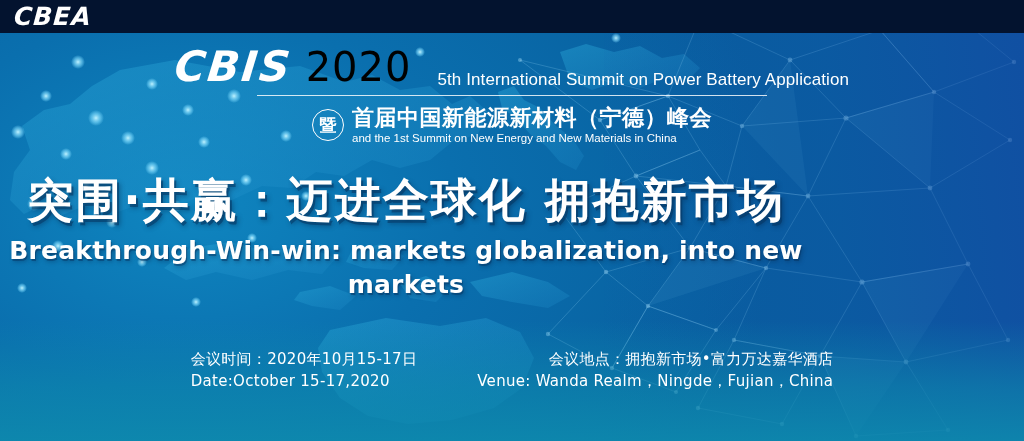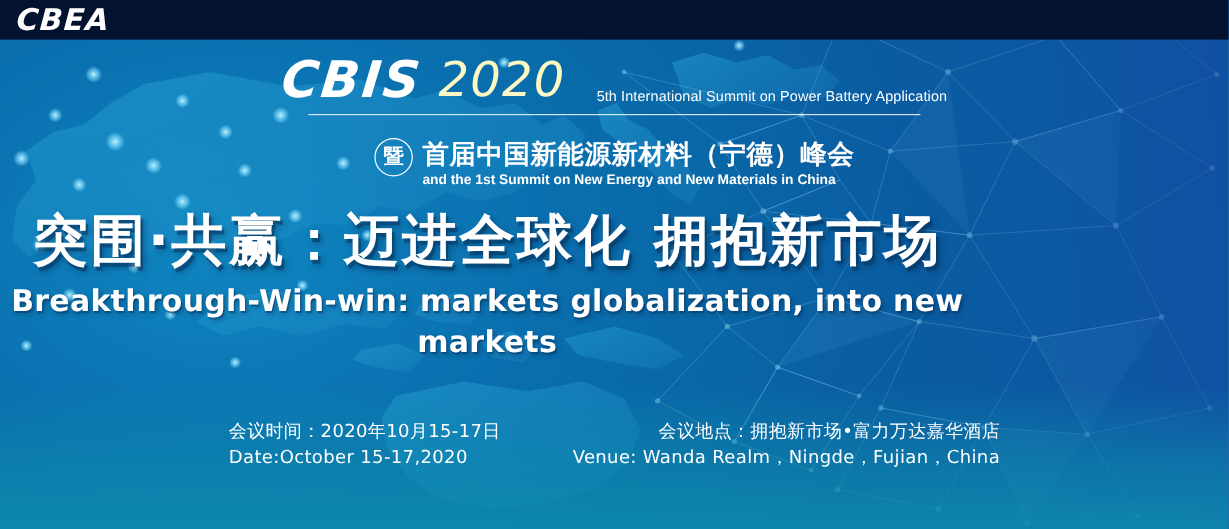--- a/index.html
+++ b/index.html
@@ -89,42 +89,41 @@
     font-style: italic;
     letter-spacing: 2px;
     color: #ffffff;
     line-height: 42px;
     transform: skewX(-6deg);
   }
   .cbis-year {
     font-family: "DejaVu Sans", sans-serif;
     font-size: 40px;
     font-weight: normal;
-    color: #fef9c3;
+    color: #000000;
     line-height: 42px;
     letter-spacing: 1px;
-    font-style: italic;
   }
   .cn-block {
     display: flex;
     flex-direction: column;
     align-items: flex-start;
     padding-bottom: 1px;
   }
   .cn-title {
     font-family: "DejaVu Sans", "Liberation Sans", sans-serif;
     font-size: 24px;
     font-weight: bold;
     color: #ffffff;
     line-height: 27px;
     letter-spacing: 1px;
   }
   .cn-title-en {
     font-family: "Liberation Sans", sans-serif;
-    font-size: 12px;
+    font-size: 17px;
     color: #ffffff;
     line-height: 14px;
     letter-spacing: 0.1px;
     margin-top: 1px;
     padding-left: 12px;
   }
   .divider {
     margin: 7px auto 0 auto;
     width: 510px;
     height: 1px;
@@ -150,37 +149,35 @@
     font-size: 17px;
     font-weight: bold;
     color: #ffffff;
     line-height: 1;
     flex: 0 0 auto;
   }
   .second-text {
     display: flex;
     flex-direction: column;
     align-items: flex-start;
-    margin-top: 12px;
   }
   .cn-sub {
     font-family: "DejaVu Sans", "Liberation Sans", sans-serif;
     font-size: 22px;
     font-weight: bold;
     color: #ffffff;
     line-height: 25px;
     letter-spacing: 0.5px;
   }
   .cn-sub-en {
     font-family: "Liberation Sans", sans-serif;
     font-size: 11.5px;
     color: #ffffff;
     line-height: 14px;
     margin-top: 1px;
-    font-weight: bold;
   }
 
   
   .slogan-wrap {
     position: absolute;
     left: 0; top: 172px;
     width: 812px;
     z-index: 20;
     text-align: center;
   }

